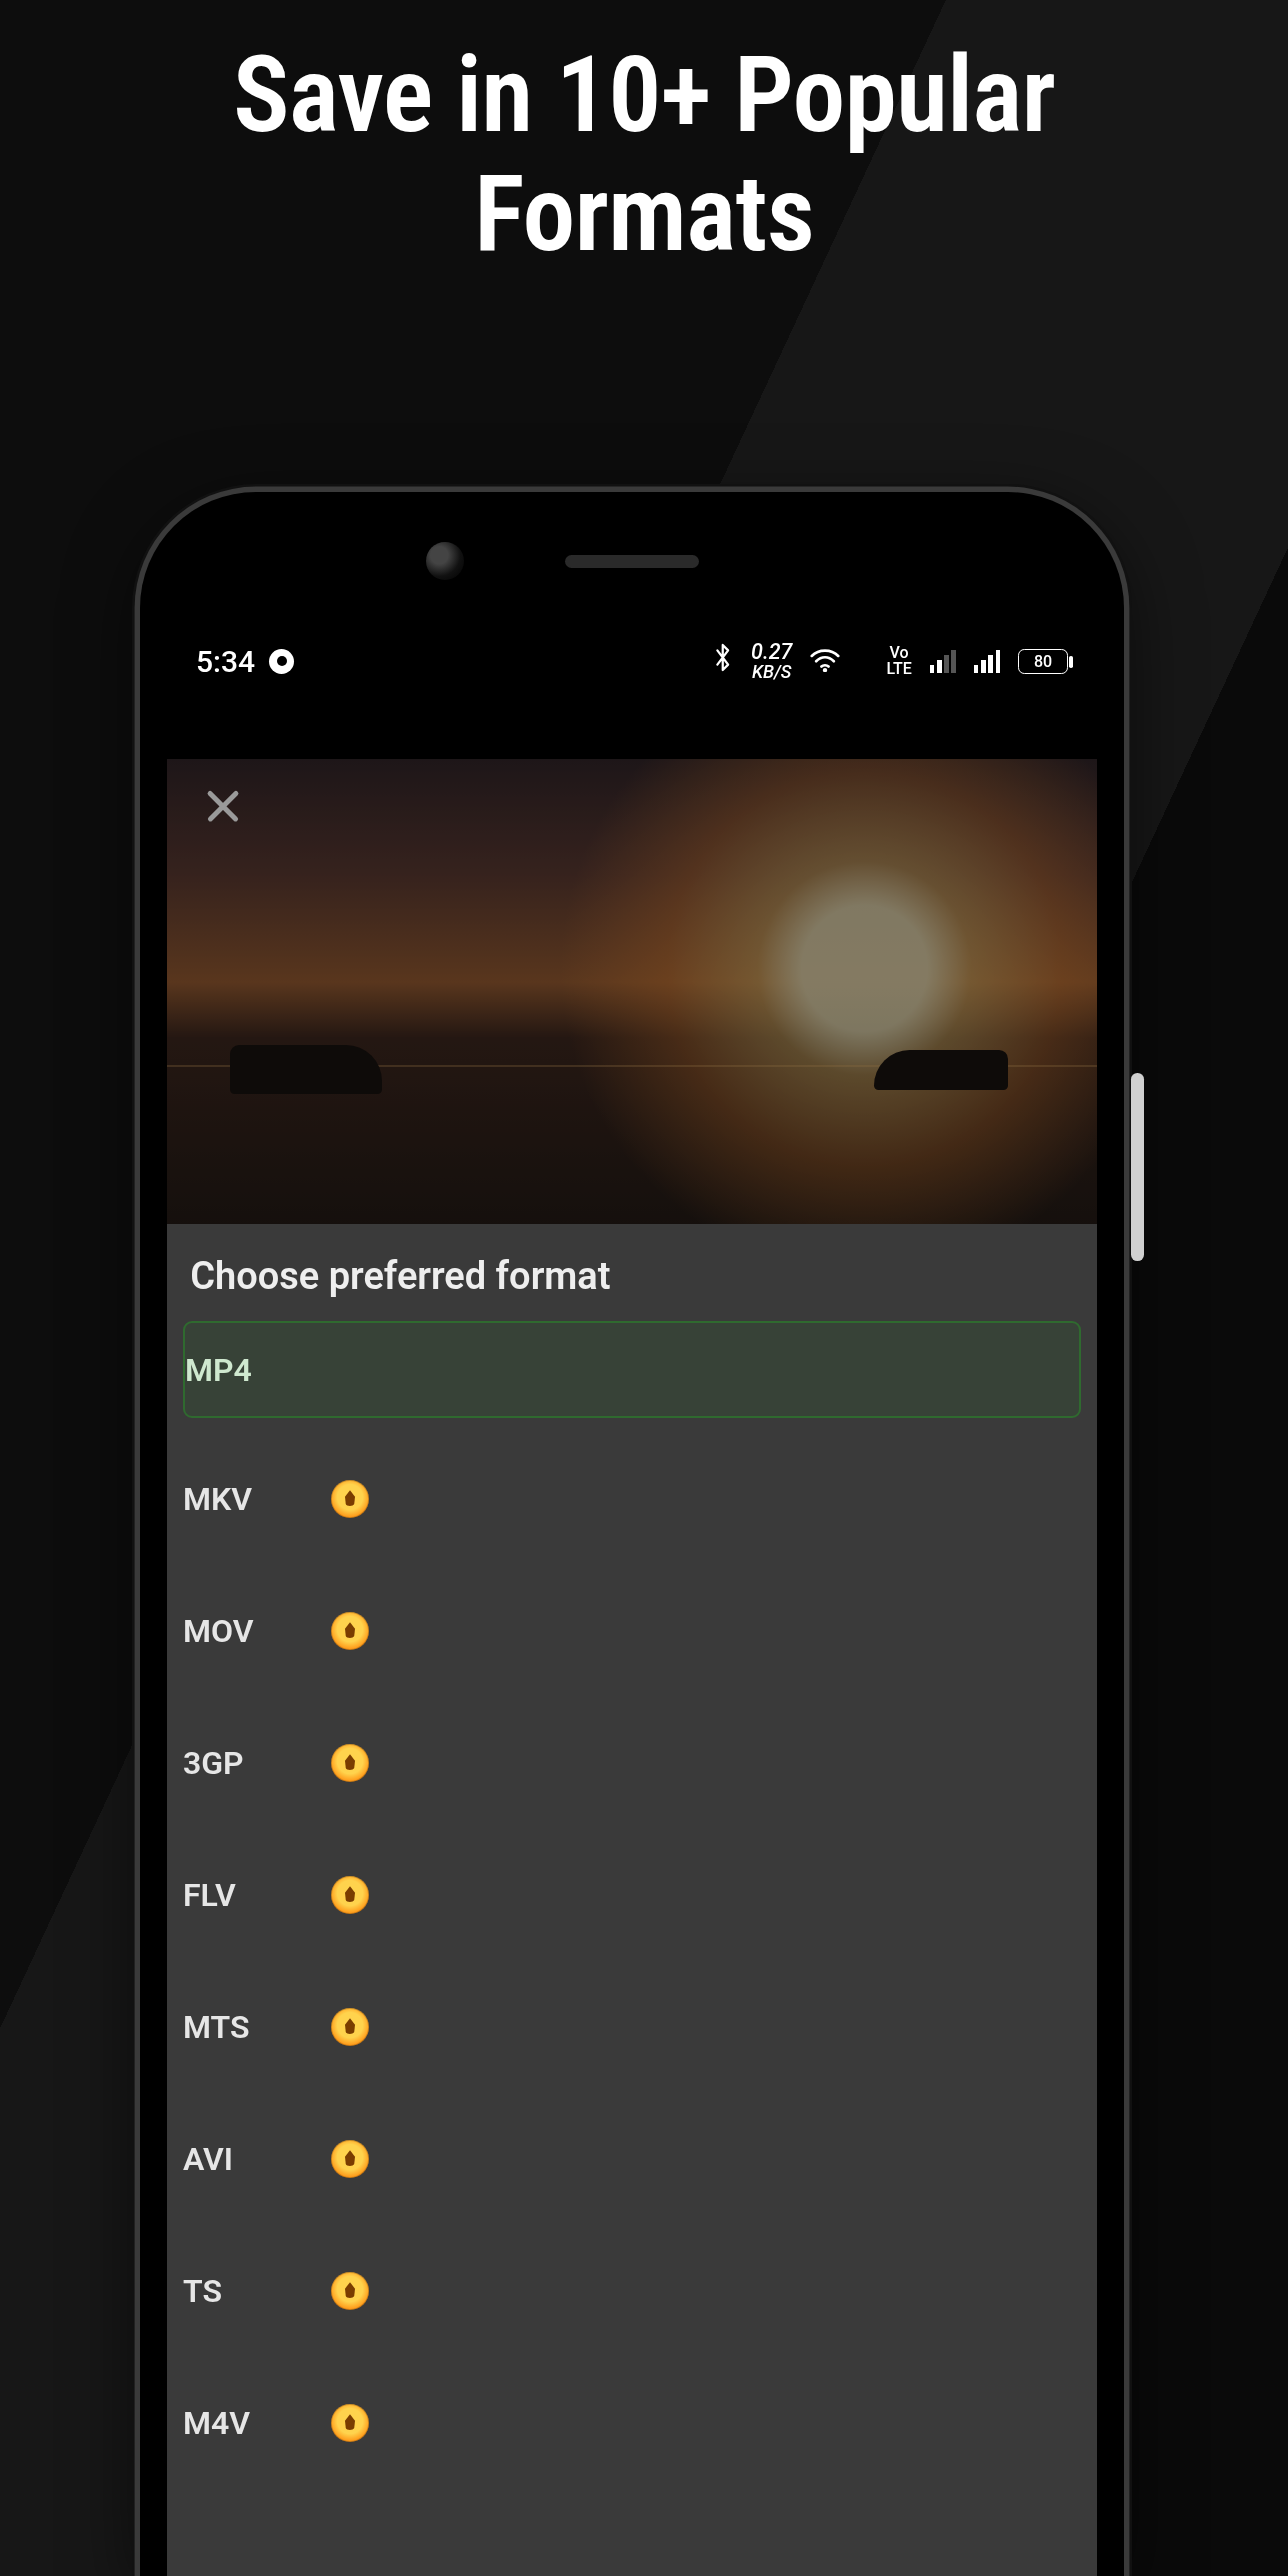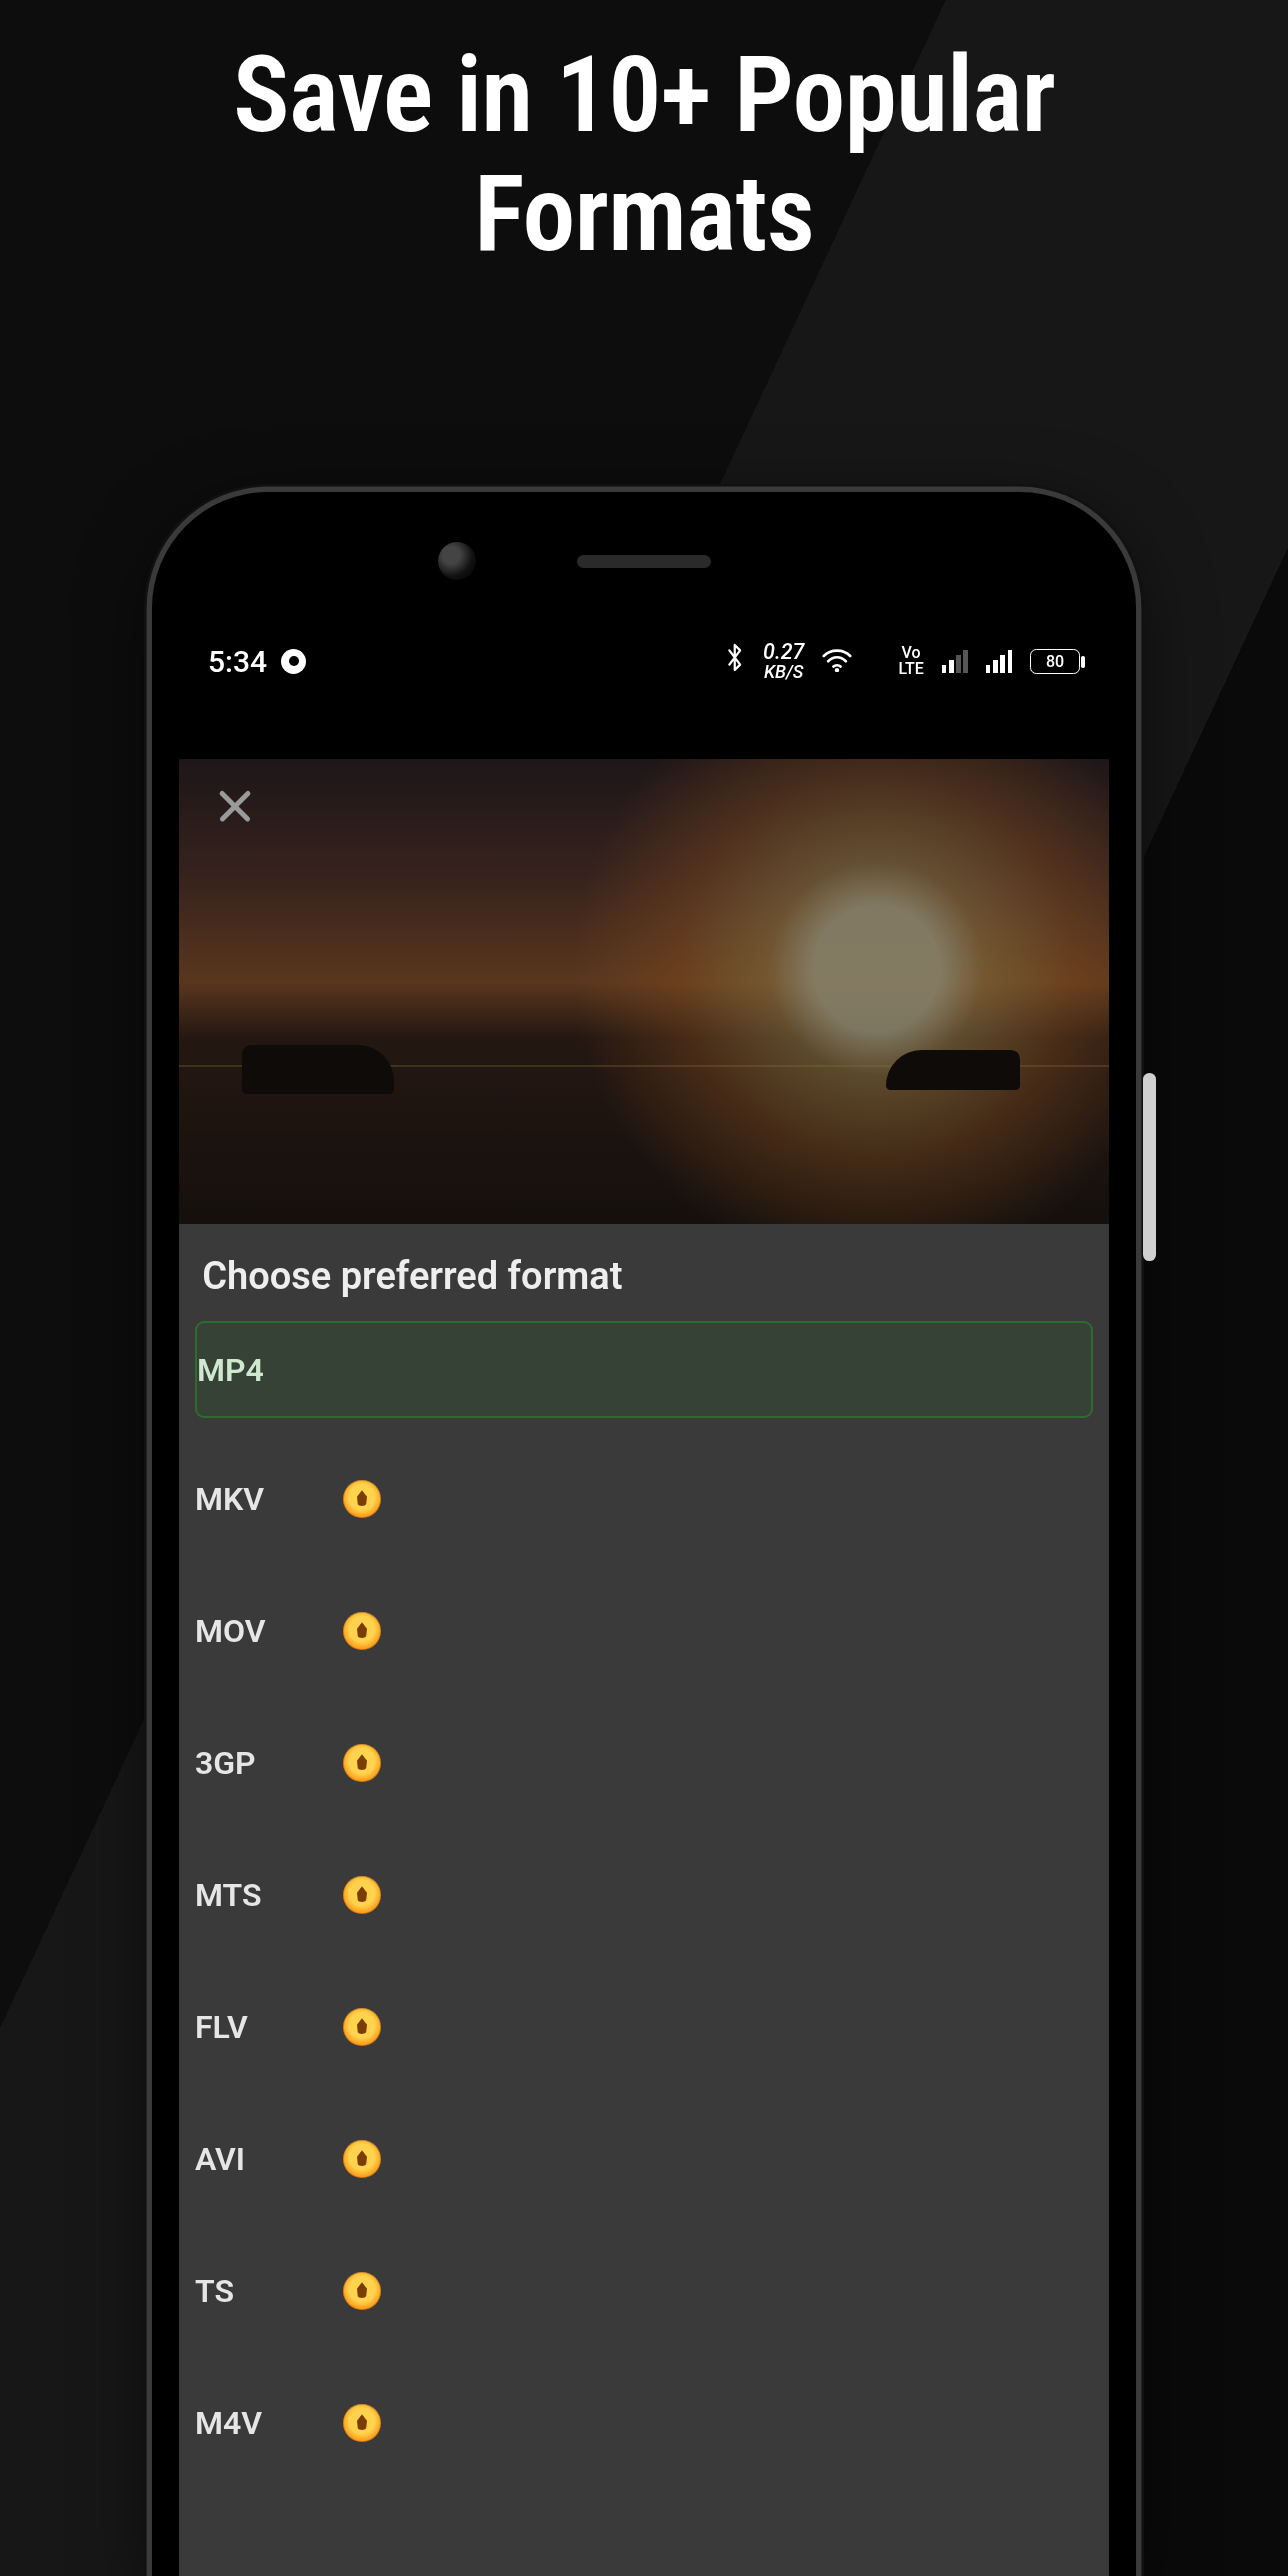--- a/index.html
+++ b/index.html
@@ -28,21 +28,21 @@
     font-size: 106px;
     line-height: 1.12;
     letter-spacing: -0.9px;
     font-family: "Roboto Condensed", "Arial Narrow", Arial, sans-serif;
     font-stretch: condensed;
   }
   
   .phone {
     position: absolute;
     top: 492px;
-    left: 152px;
+    left: 140px;
     width: 984px;
     height: 2084px;
     border-radius: 116px 116px 0 0;
     background: #000;
     box-shadow: 0 0 0 5.4px #3a3a3a, 0 0 0 8px #111, 0 18px 72px rgba(0,0,0,.6);
   }
   .side-btn {
     position: absolute;
     right: -19.7px;
     top: 581px;
@@ -271,25 +271,25 @@
           </div>
           <div class="opt">
             <span class="label">MOV</span>
             <span class="flame"></span>
           </div>
           <div class="opt">
             <span class="label">3GP</span>
             <span class="flame"></span>
           </div>
           <div class="opt">
+            <span class="label">FLV</span>
+            <span class="flame"></span>
+          </div>
+          <div class="opt">
             <span class="label">MTS</span>
-            <span class="flame"></span>
-          </div>
-          <div class="opt">
-            <span class="label">FLV</span>
             <span class="flame"></span>
           </div>
           <div class="opt">
             <span class="label">AVI</span>
             <span class="flame"></span>
           </div>
           <div class="opt">
             <span class="label">TS</span>
             <span class="flame"></span>
           </div>

